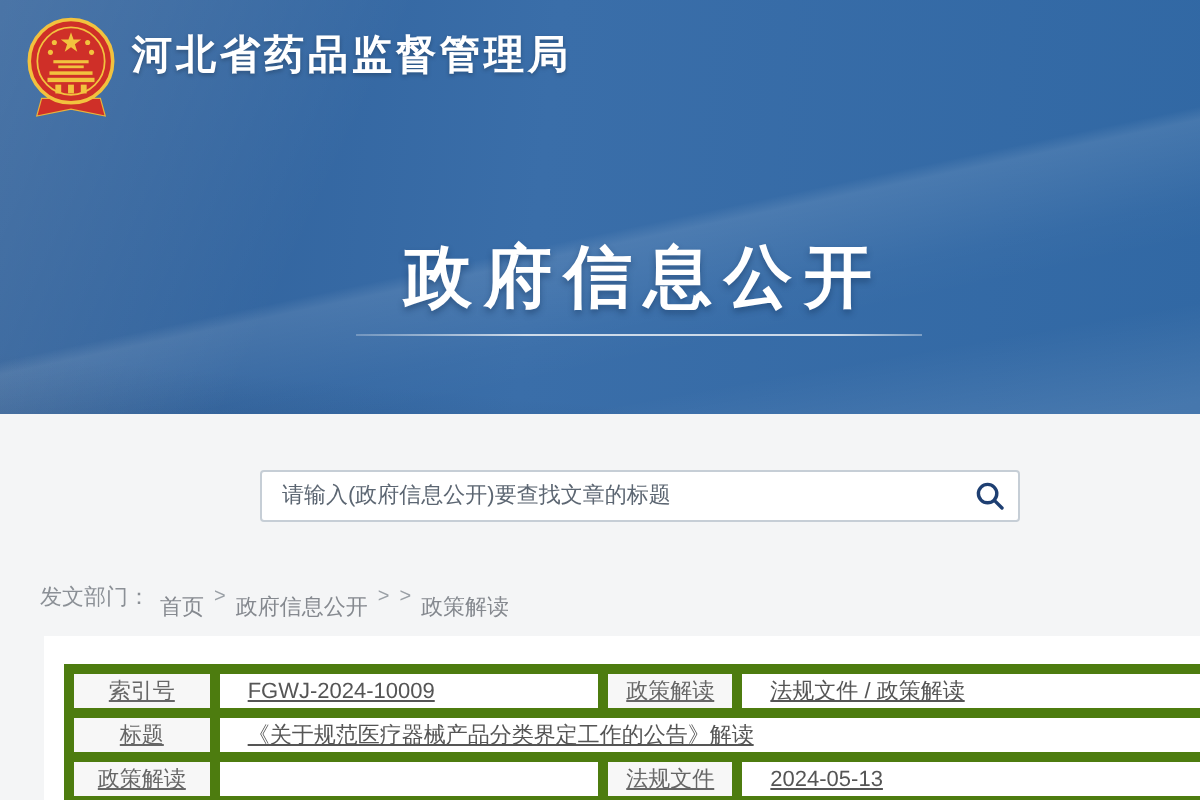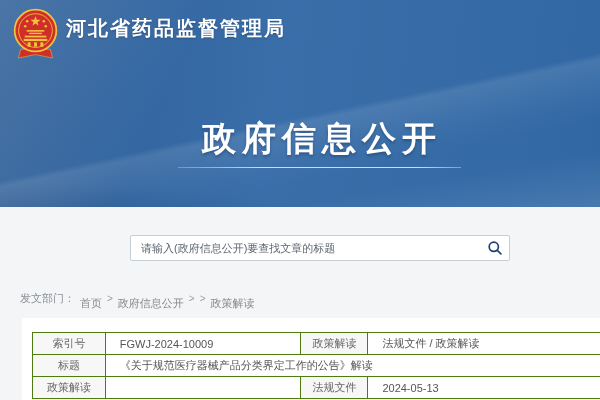--- a/index.html
+++ b/index.html
@@ -97,24 +97,24 @@
     width: 600px; height: 120px;
     background: #ffffff;
   }
   .record-table {
     position: absolute; left: 10px; top: 14px;
     border-collapse: collapse;
     table-layout: fixed;
     font-size: 11px;
   }
   .record-table td {
-    border: 1px solid #4d7c0f;
+    border: 5px solid #4d7c0f;
     height: 22px;
     padding: 0;
-    overflow: hidden; white-space: nowrap;
+    overflow: hidden; white-space: nowrap; text-decoration: underline;
   }
   .record-table td.lbl {
     background: #f7f7f7; color: #666;
     text-align: center;
   }
   .record-table td.val {
     background: #ffffff; color: #555;
     text-align: left; padding-left: 14px;
   }
   .col-l1 { width: 78px; }

